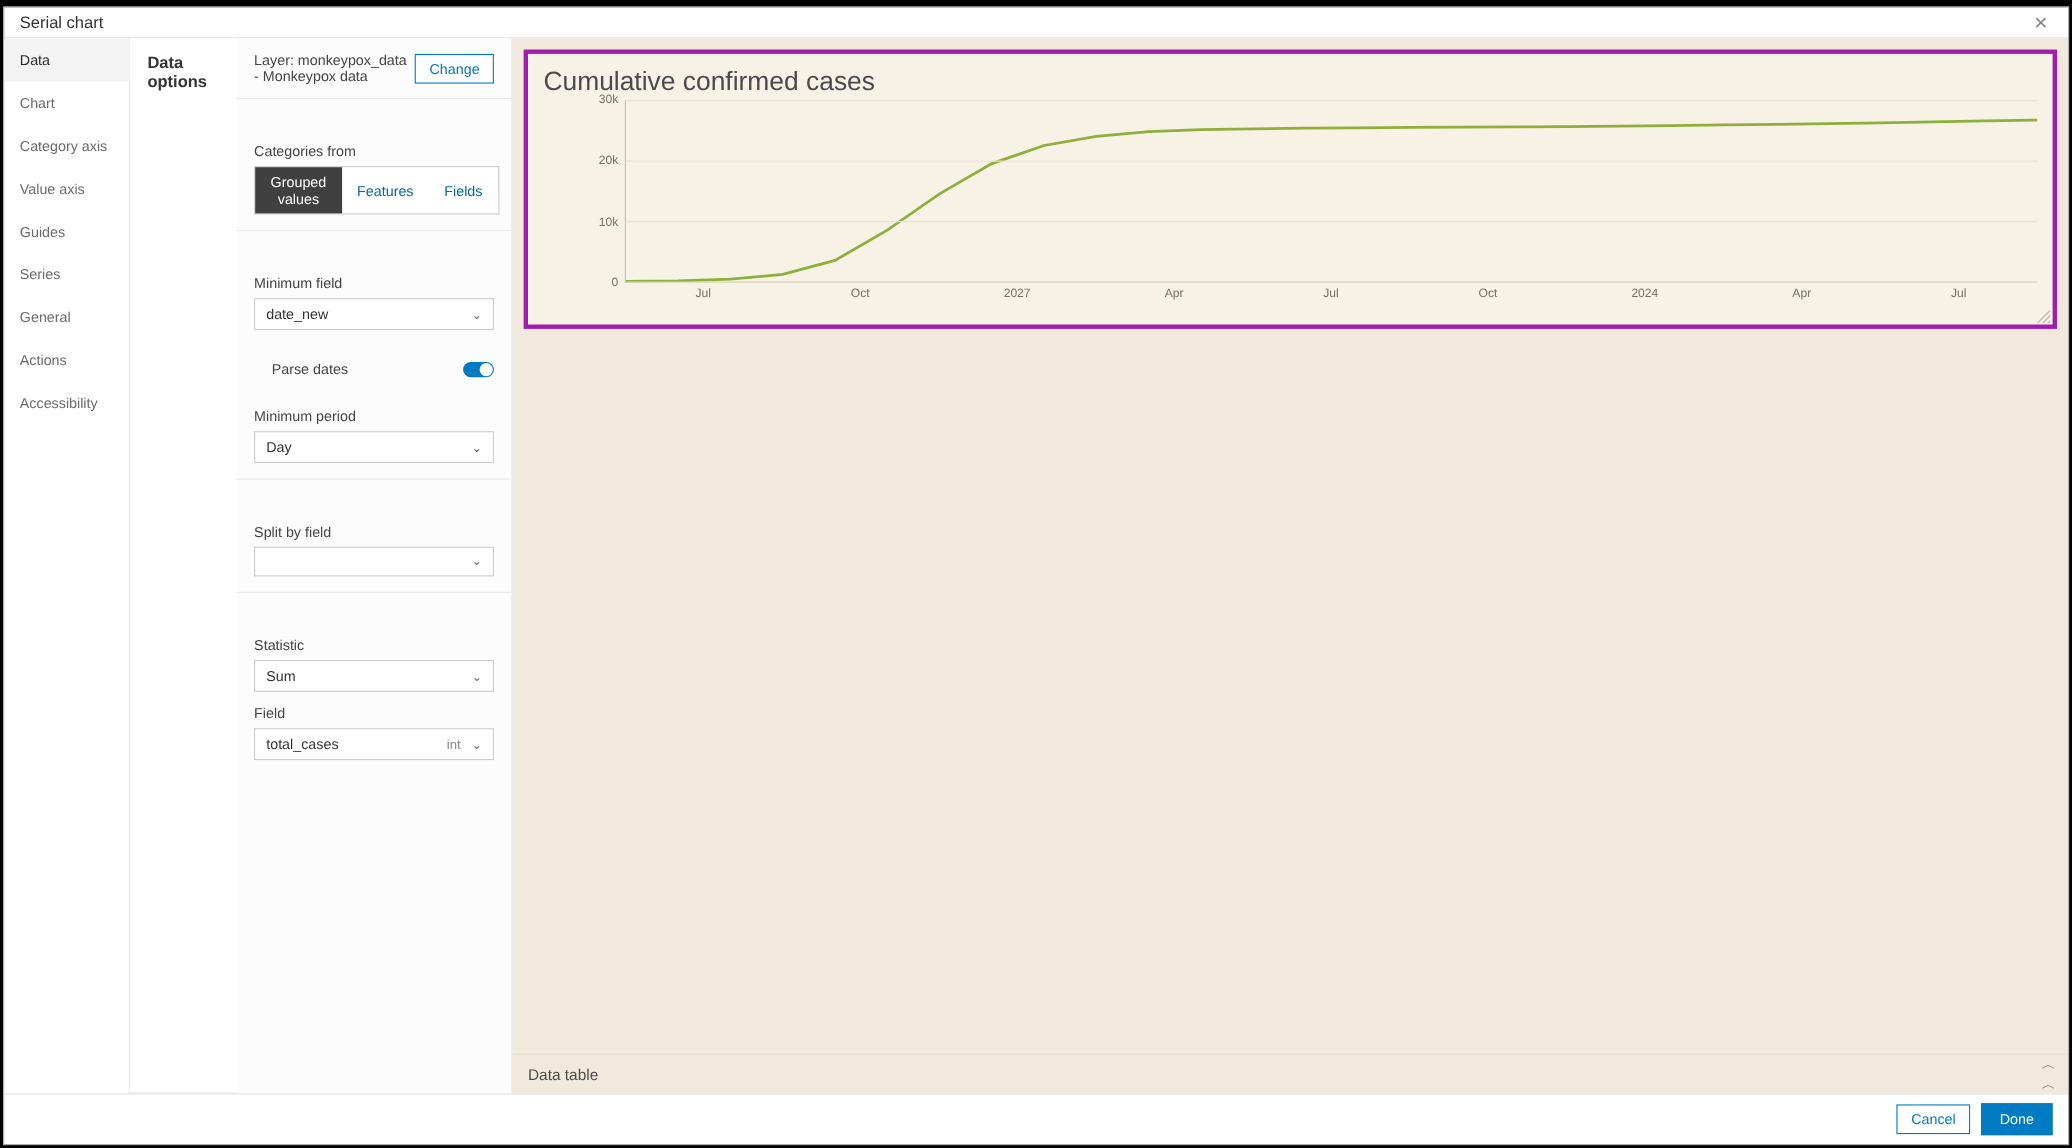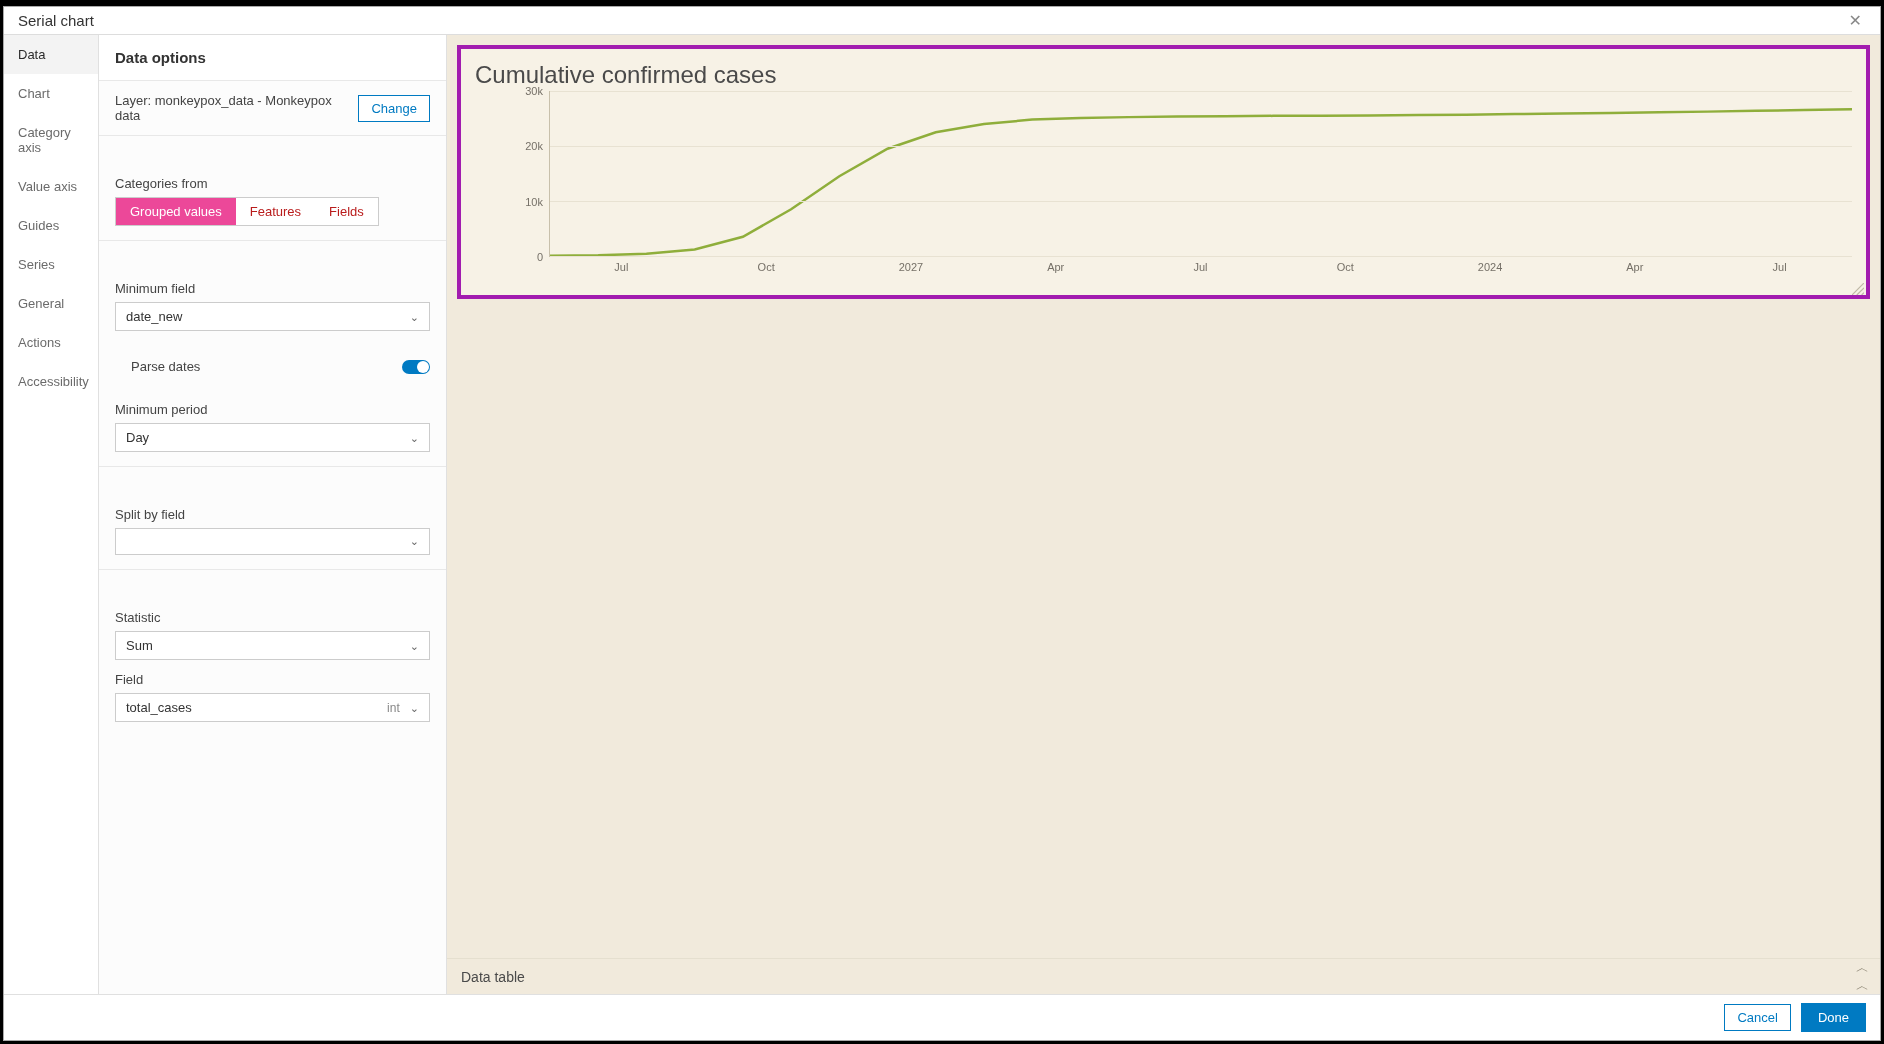--- a/index.html
+++ b/index.html
@@ -10,28 +10,28 @@
   }
   .titlebar {
     height:28px; border-bottom:1px solid #ddd; display:flex; align-items:center;
     padding:0 14px; font-size:15px; color:#333; justify-content:space-between;text-align:right;
   }
   .titlebar .close-icon { color:#888; font-size:16px; cursor:pointer; padding:4px; }
   .body {
     flex:1; display:flex; min-height:0;
   }
   .sidebar {
-    width:95px; border-right:1px solid #e0e0e0; background:#fff; display:flex; flex-direction:column;
+    width:114px; border-right:1px solid #e0e0e0; background:#fff; display:flex; flex-direction:column;
   }
   .sidebar .tab {
     padding:12px 14px; font-size:13px; color:#6b6b6b; cursor:pointer; text-align:left;
   }
   .sidebar .tab.active { background:#f3f3f3; color:#2a2a2a; }
   .options-panel {
-    width:348px; border-right:1px solid #e0e0e0; background:#fcfcfc; display:flex; flex-direction:column;
+    width:348px; border-right:1px solid #e0e0e0; background:#fcfcfc; display:flex; 
   }
   .options-header {
     padding:14px 16px; font-size:15px; font-weight:600; color:#333; border-bottom:1px solid #e8e8e8;
     background:#fff;
   }
   .options-body {
     padding:0 0; display:flex; flex-direction:column; overflow:auto;gap:30px;
   }
   .opt-row {
     padding:12px 16px; border-bottom:1px solid #e8e8e8; display:flex; align-items:center;
@@ -43,23 +43,23 @@
   }
   .opt-block .lab { font-size:13px; color:#444; margin-bottom:6px; display:block; }
   .btn-outline {
     border:1px solid #007ac2; color:#007ac2; background:#fff; font-size:13px;
     padding:5px 12px; cursor:pointer; border-radius:0;
   }
   .seg {
     display:inline-flex; border:1px solid #ccc; background:#fff;
   }
   .seg .seg-btn {
-    font-size:13px; padding:6px 14px; color:#b91c1c; cursor:pointer; border:none; background:transparent;
-  }
-  .seg .seg-btn.active { background:#ec4899; color:#fff; }
+    font-size:13px; padding:6px 14px; color:#0369a1; cursor:pointer; border:none; background:transparent;
+  }
+  .seg .seg-btn.active { background:#404040; color:#fff; }
   .dropdown {
     width:100%; border:1px solid #ccc; background:#fff; font-size:13px; color:#333;
     padding:6px 10px; display:flex; align-items:flex-end; justify-content:space-between;
     cursor:pointer;
   }
   .dropdown .chevron { color:#666; font-size:11px; }
   .dropdown .typ { color:#888; font-size:12px; margin-left:auto; margin-right:10px; }
   .toggle-row { display:flex; align-items:center; justify-content:space-between; margin-top:12px; }
   .toggle {
     width:28px; height:14px; border-radius:8px; background:#007ac2; position:relative; cursor:pointer;

